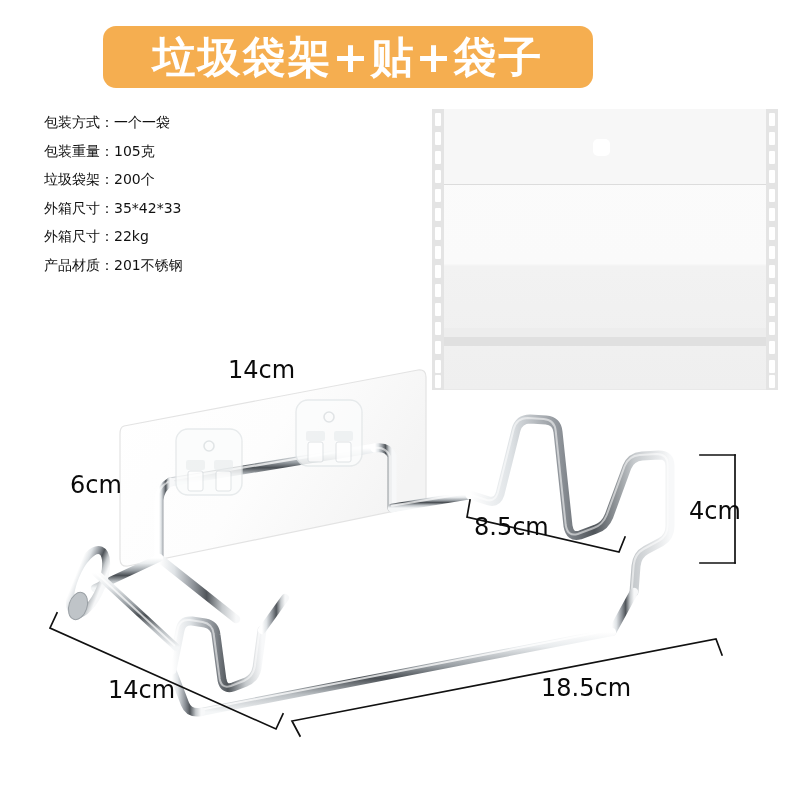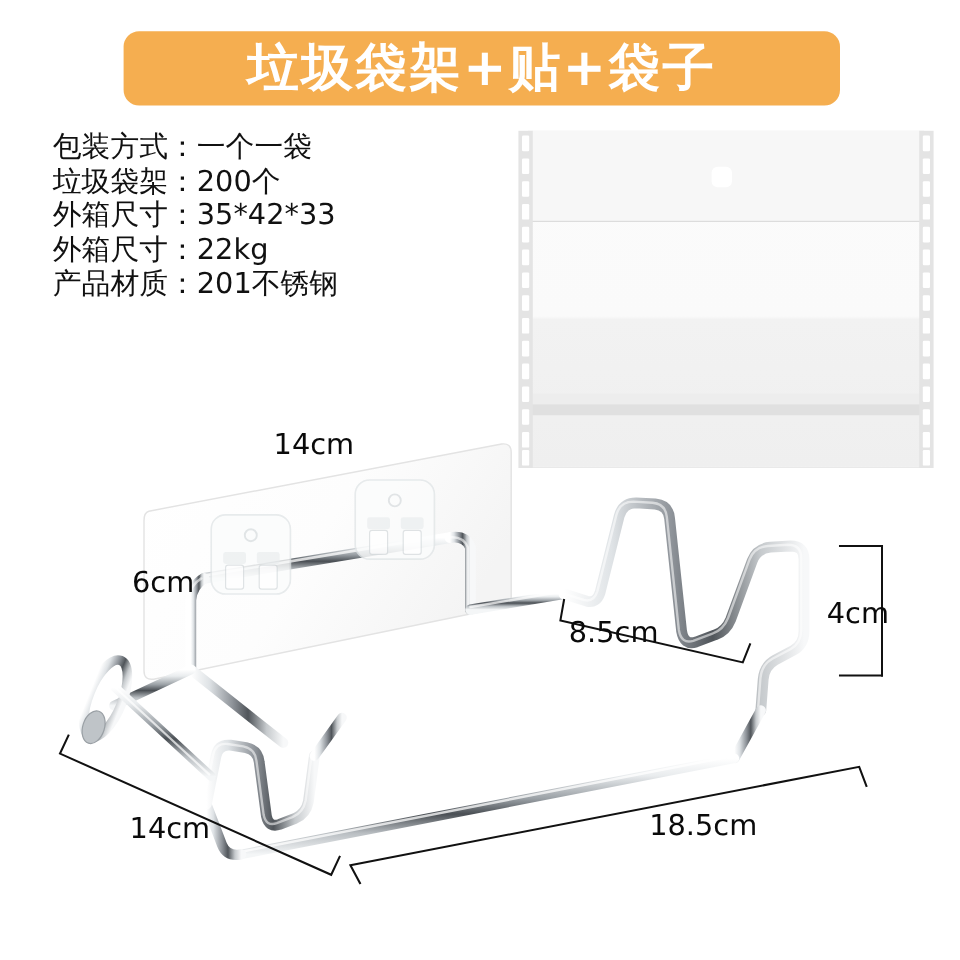--- a/index.html
+++ b/index.html
@@ -7,34 +7,34 @@
     width:800px;height:800px;
     background:#ffffff;
     font-family:"Liberation Sans","DejaVu Sans",sans-serif;
     overflow:hidden;
     position:relative;
   }
   #stage{position:absolute;left:0;top:0;width:800px;height:800px;}
 
   
   .banner{
-    position:absolute;left:103px;top:26px;width:597px;height:62px;
+    position:absolute;left:103px;top:26px;width:490px;height:62px;
     background:#f5ae50;border-radius:13px;
     display:flex;align-items:center;justify-content:center;
   }
   .banner-text{
     color:#ffffff;font-size:43px;font-weight:bold;
     letter-spacing:2px;line-height:1;white-space:nowrap;
     font-family:"DejaVu Sans","Liberation Sans",sans-serif;
   }
 
   
   .specs{position:absolute;left:44px;top:108px;width:330px;}
   .spec-line{
-    font-size:24px;color:#111111;line-height:28.5px;
+    font-size:14px;color:#111111;line-height:28.5px;
     white-space:nowrap;font-family:"DejaVu Sans","Liberation Sans",sans-serif;
   }
 
   
   .bag{position:absolute;left:430px;top:109px;width:350px;height:281px;}
   .bag-body{
     position:absolute;left:10px;top:0;width:330px;height:281px;
     background:linear-gradient(180deg,#fbfbfb 0%,#fafafa 55%,#f2f2f2 56%,#efefef 100%);
     border:1px solid #e9e9e9;box-sizing:border-box;
   }
@@ -73,39 +73,40 @@
   
   .rack{position:absolute;left:0;top:330px;width:800px;height:420px;}
   .rack svg{position:absolute;left:0;top:0;}
 
   
   .dim{
     position:absolute;color:#0a0a0a;font-size:24px;white-space:nowrap;
     font-family:"DejaVu Sans","Liberation Sans",sans-serif;
   }
   .dim-14top{left:228px;top:356px;}
-  .dim-6{left:70px;top:471px;margin-left:40px;}
+  .dim-6{left:70px;top:471px;}
   .dim-4{left:689px;top:497px;text-align:center;}
   .dim-85{left:474px;top:513px;}
   .dim-14bot{left:108px;top:676px;}
   .dim-185{left:541px;top:674px;text-align:center;}
 
   .dimlines{position:absolute;left:0;top:0;width:800px;height:800px;pointer-events:none;}
 </style>
 </head>
 <body>
 
 <div id="stage">
 
   <div class="banner">
     <span class="banner-text">垃圾袋架+贴+袋子</span>
   </div>
 
   <div class="specs">
     <div class="spec-line">包装方式：一个一袋</div>
+    <div class="spec-line">包装重量：105克</div>
     <div class="spec-line">垃圾袋架：200个</div>
     <div class="spec-line">外箱尺寸：35*42*33</div>
     <div class="spec-line">外箱尺寸：22kg</div>
     <div class="spec-line">产品材质：201不锈钢</div>
   </div>
 
   <div class="bag">
     <div class="bag-body"></div>
     <div class="bag-band2"></div>
     <div class="bag-band"></div>

